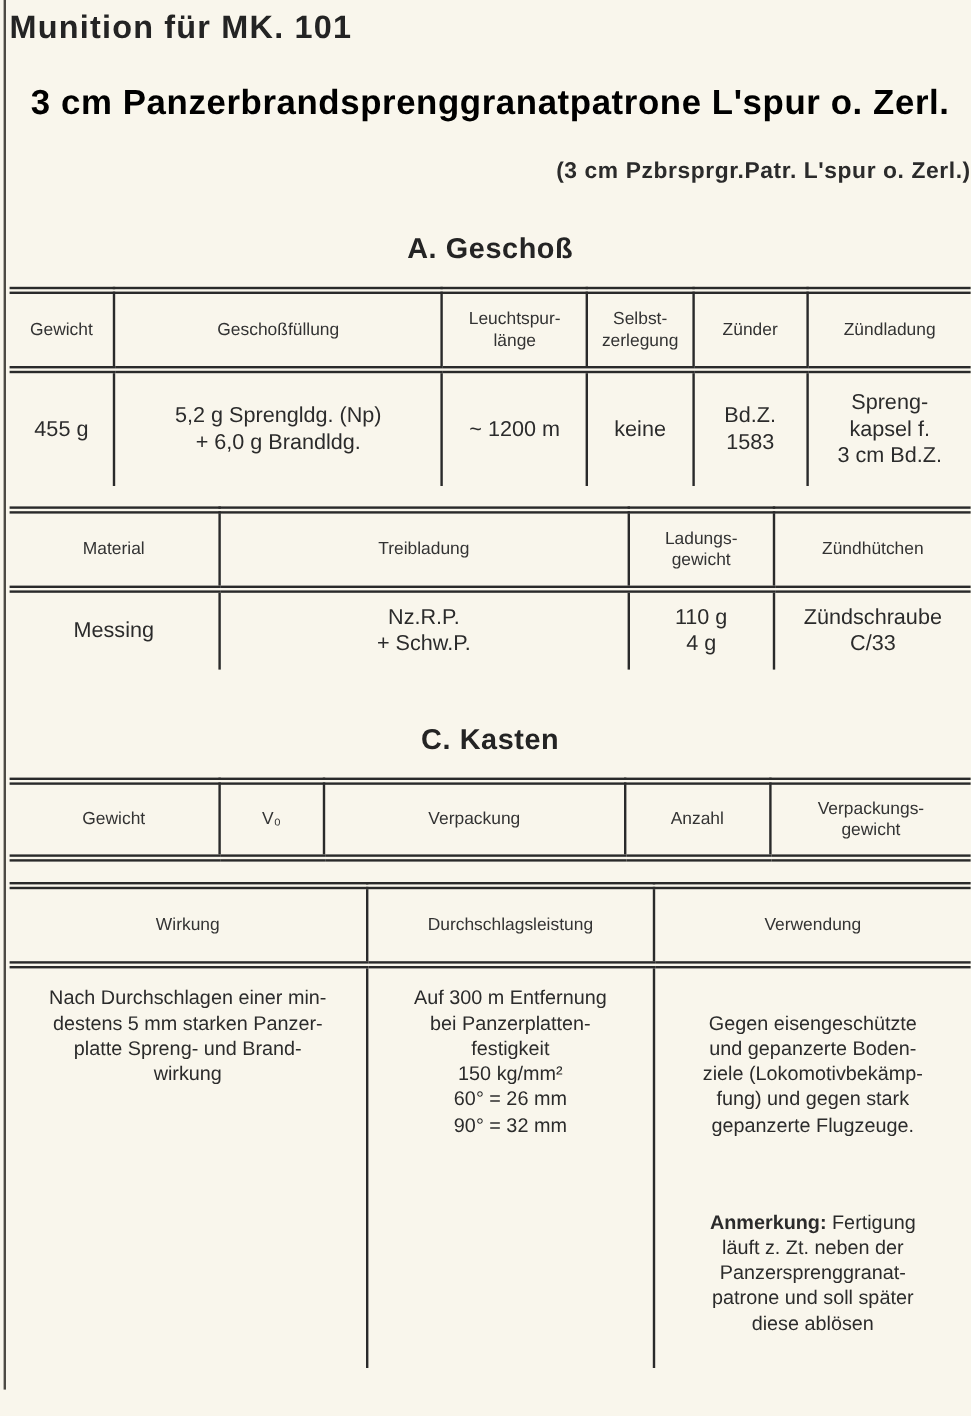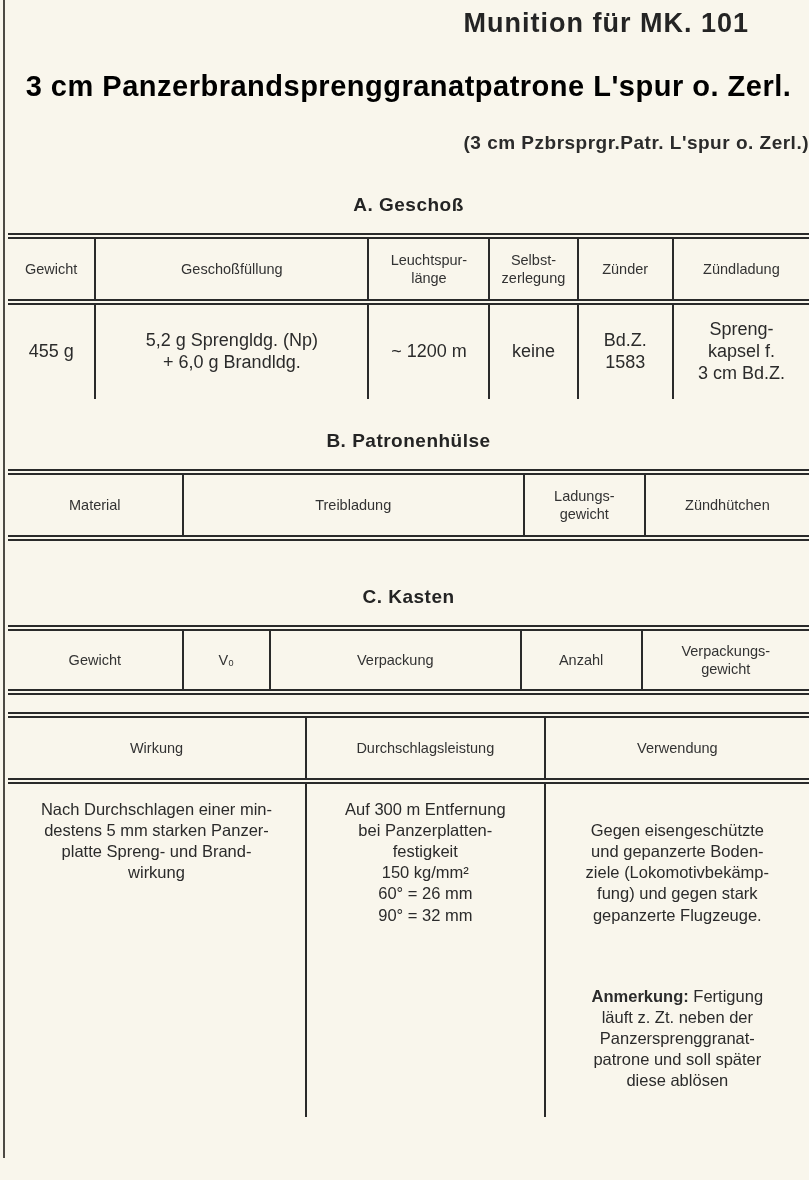--- a/index.html
+++ b/index.html
@@ -10,33 +10,33 @@
     color:#2b2b2b;
     position:relative;
     overflow:hidden;
   }
   .page-edge{
     position:absolute;left:3px;top:0;width:2px;height:1158px;
     background:#4d4a44;
   }
   .content{margin-left:8px;width:801px;}
   .doc-title{
-    text-align:right;font-weight:bold;font-size:27px;letter-spacing:1px;
+    text-align:left;font-weight:bold;font-size:27px;letter-spacing:1px;
     padding-top:8px;margin:0 60px 0 0;color:#242424;
   }
   .doc-subtitle{
     text-align:center;font-weight:bold;font-size:29px;letter-spacing:.5px;
     margin-top:31px;color:#000000;white-space:nowrap;
   }
   .doc-shortname{
     text-align:right;font-weight:600;font-size:19px;letter-spacing:.5px;
     margin-top:29px;color:#2b2b2b;
   }
   .section-heading{
-    text-align:center;font-weight:bold;font-size:19px;letter-spacing:.5px;
+    text-align:center;font-weight:bold;font-size:24px;letter-spacing:.5px;
     color:#242424;
   }
   .sh-a{margin-top:40px;}
   .sh-b{margin-top:31px;}
   .sh-c{margin-top:45px;}
   .sh-d{margin-top:50px;}
   table{
     border-collapse:collapse;table-layout:fixed;width:801px;
     border-top:6px double #2a2a2a;
     margin-top:17px;
@@ -111,35 +111,43 @@
       <td>keine</td>
       <td>Bd.Z.
 1583</td>
       <td>Spreng-
 kapsel f.
 3 cm Bd.Z.</td>
     </tr>
   </tbody>
     </table>
 
-  <div class="section-heading sh-b">B. Patronenhülse</div>
   <table class="t-b">
     <colgroup>
       <col style="width:21.8%">
         <col style="width:42.6%">
         <col style="width:15.1%">
         <col style="width:20.5%">
     </colgroup>
     <tbody>
         <tr>
       <th>Material</th>
       <th>Treibladung</th>
       <th>Ladungs-
 gewicht</th>
       <th>Zündhütchen</th>
+    </tr>
+    <tr>
+      <td>Messing</td>
+      <td>Nz.R.P.
++ Schw.P.</td>
+      <td>110 g
+4 g</td>
+      <td>Zündschraube
+C/33</td>
     </tr>
   </tbody>
     </table>
 
   <div class="section-heading sh-c">C. Kasten</div>
   <table class="t-c">
     <colgroup>
       <col style="width:21.8%">
         <col style="width:10.9%">
         <col style="width:31.3%">

